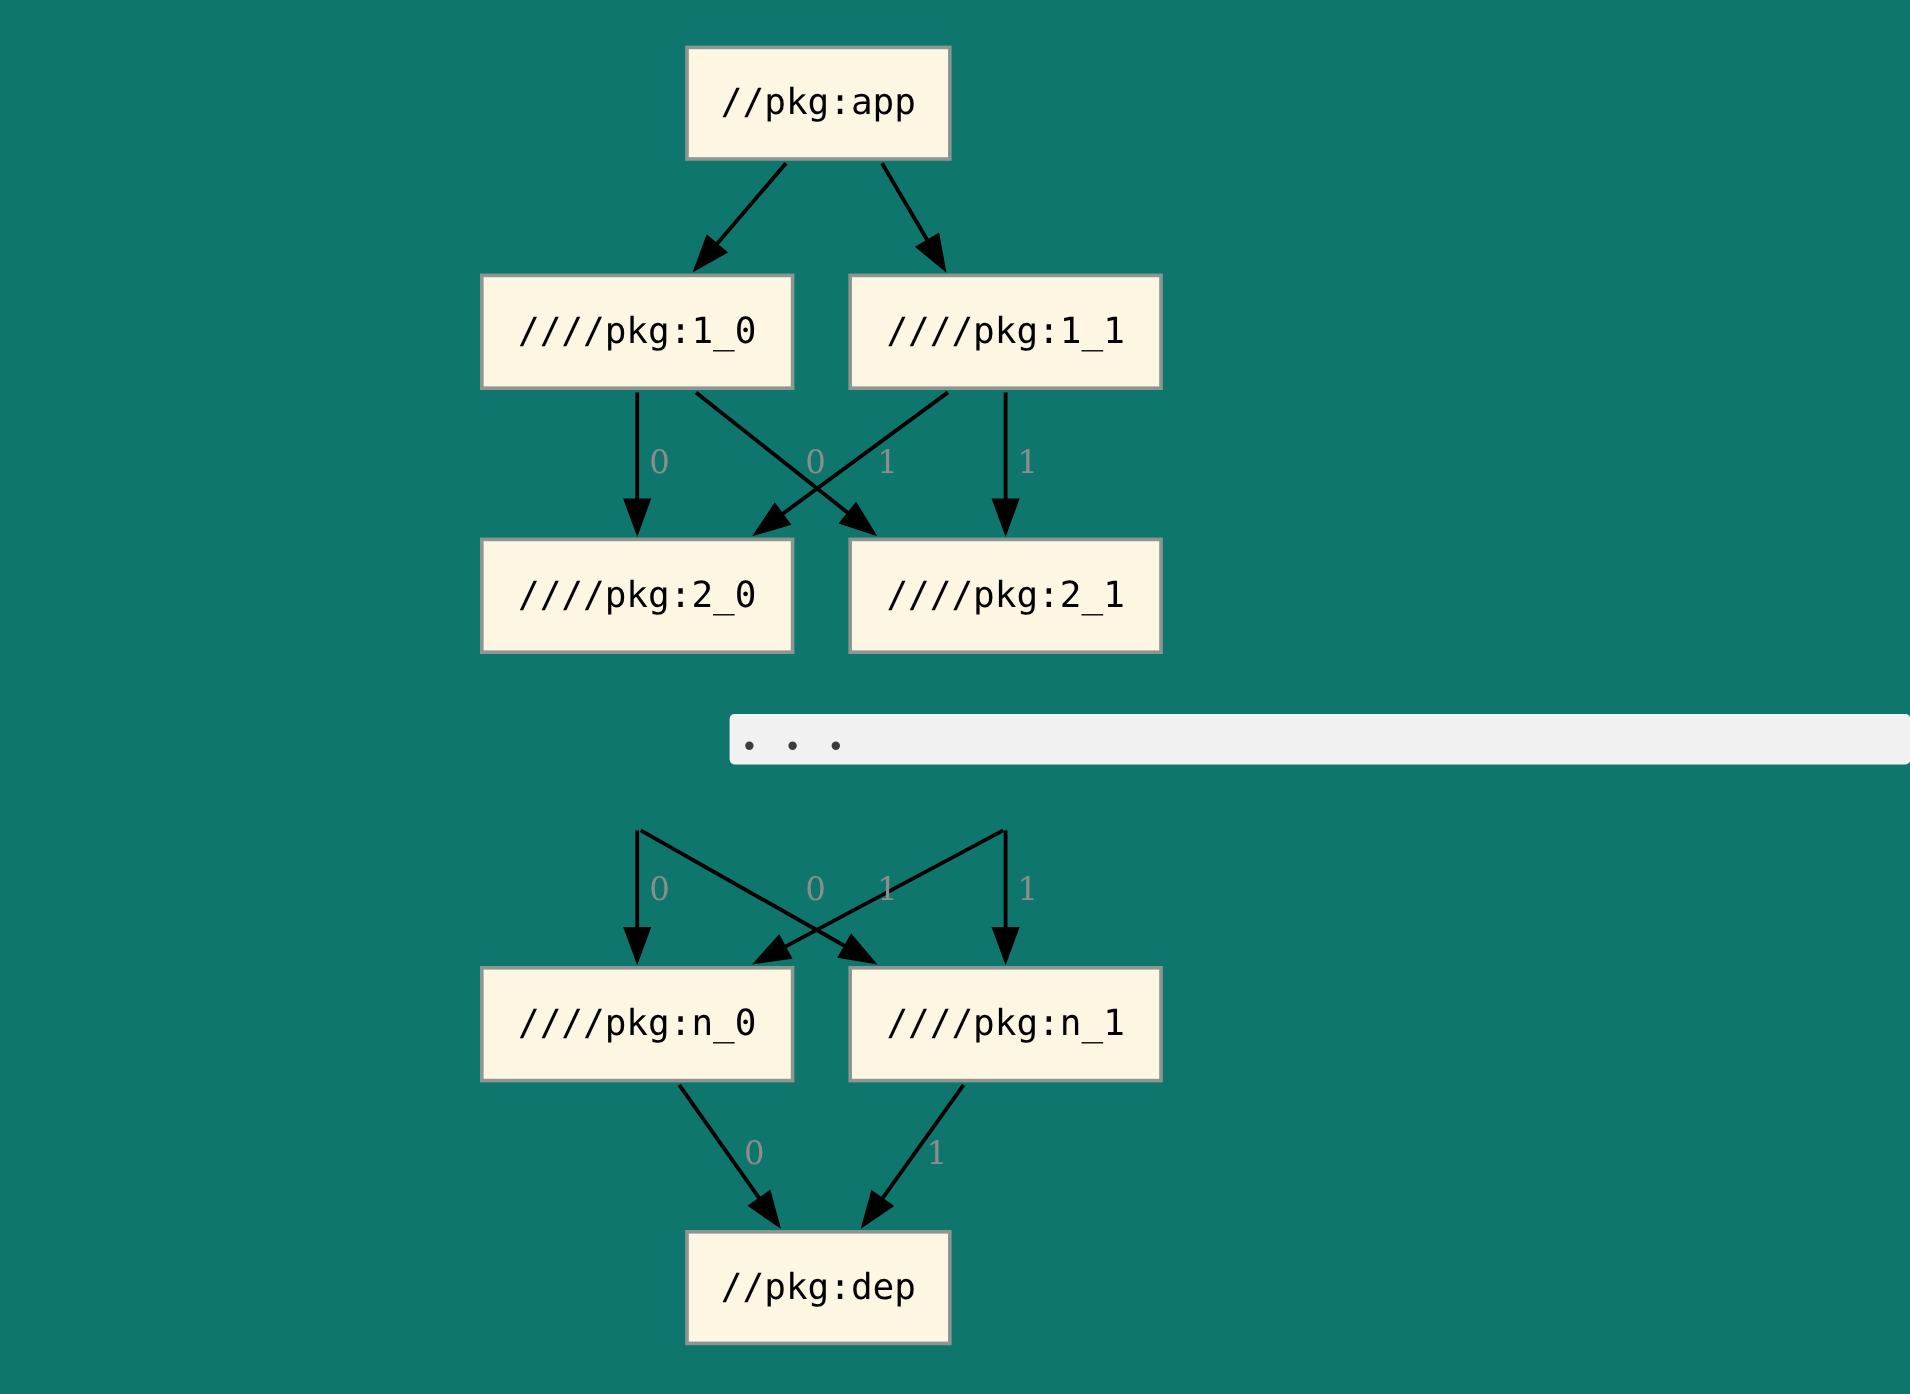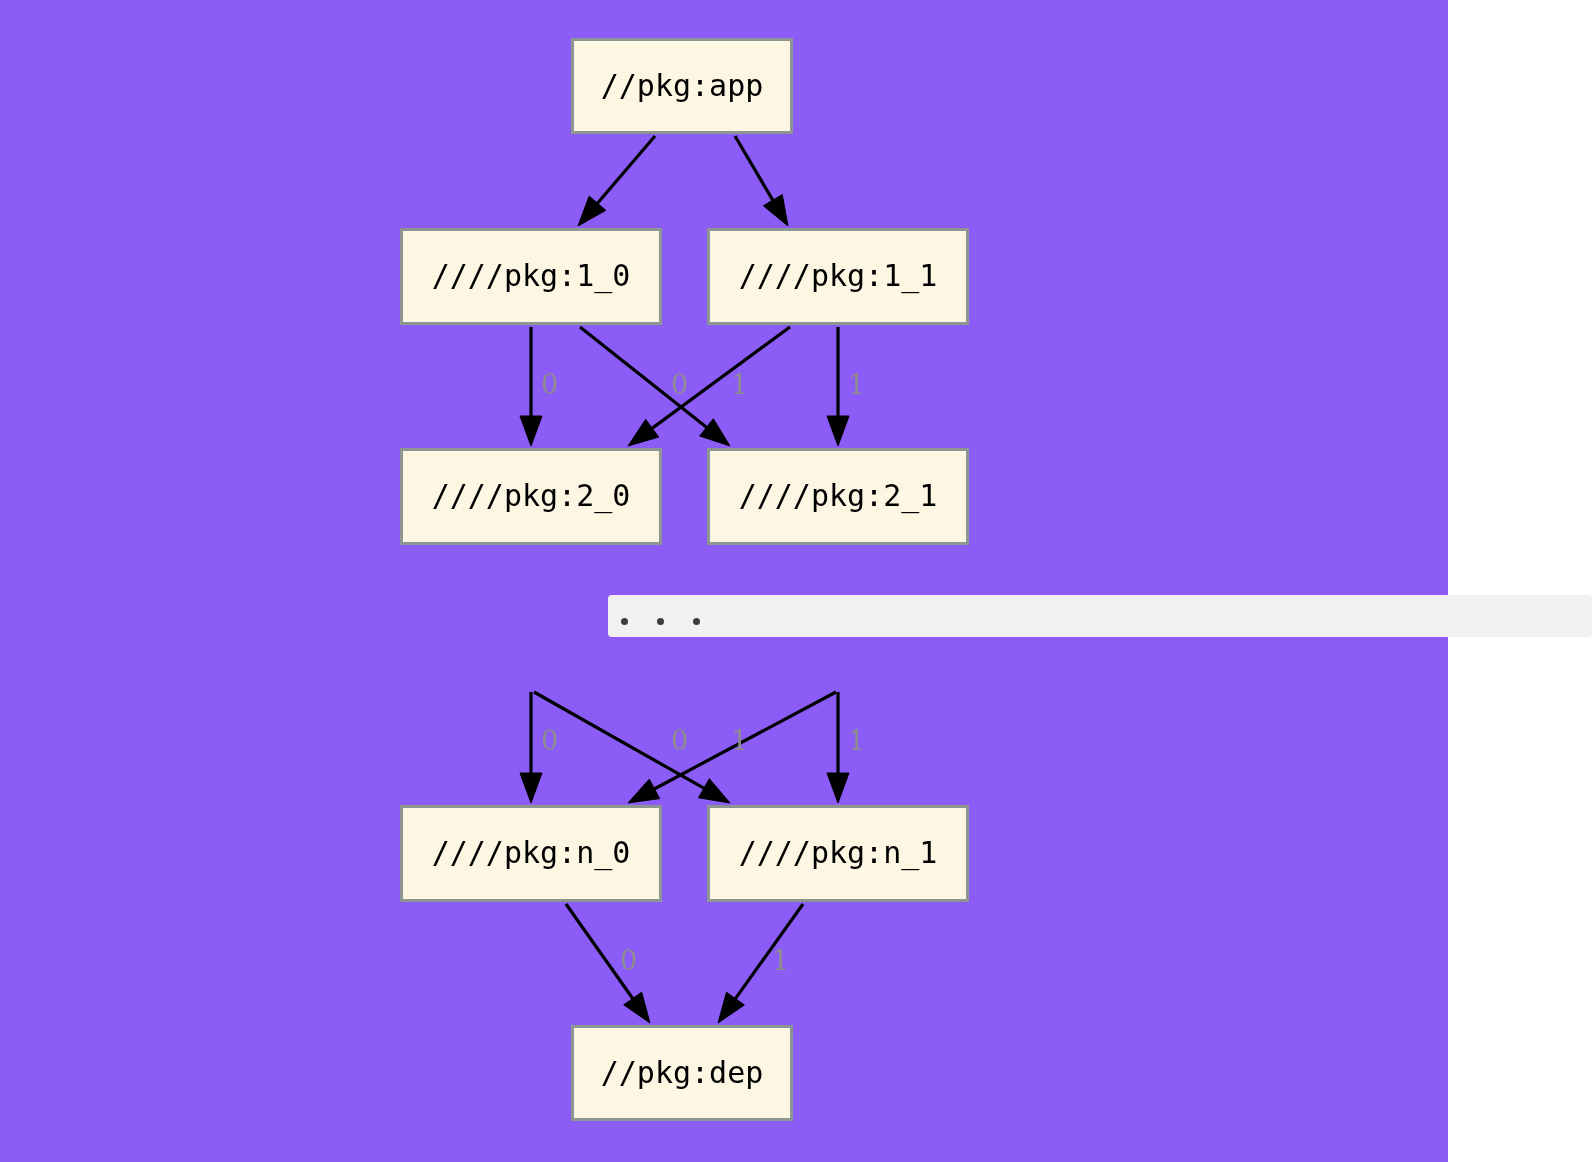--- a/index.html
+++ b/index.html
@@ -8,23 +8,23 @@
     background: #ffffff;
   }
   body {
     width: 1592px;
     height: 1162px;
     font-family: "DejaVu Sans Mono", monospace;
     overflow: hidden;
   }
   #stage {
     position: relative;
-    width: 1448px;
+    width: 1592px;
     height: 1162px;
-    background: #8b5cf6;
+    background: #0f766e;
   }
   svg#graph {
     position: absolute;
     left: 0;
     top: 0;
     width: 1592px;
     height: 1162px;
     display: block;
   }
   .node-rect {

